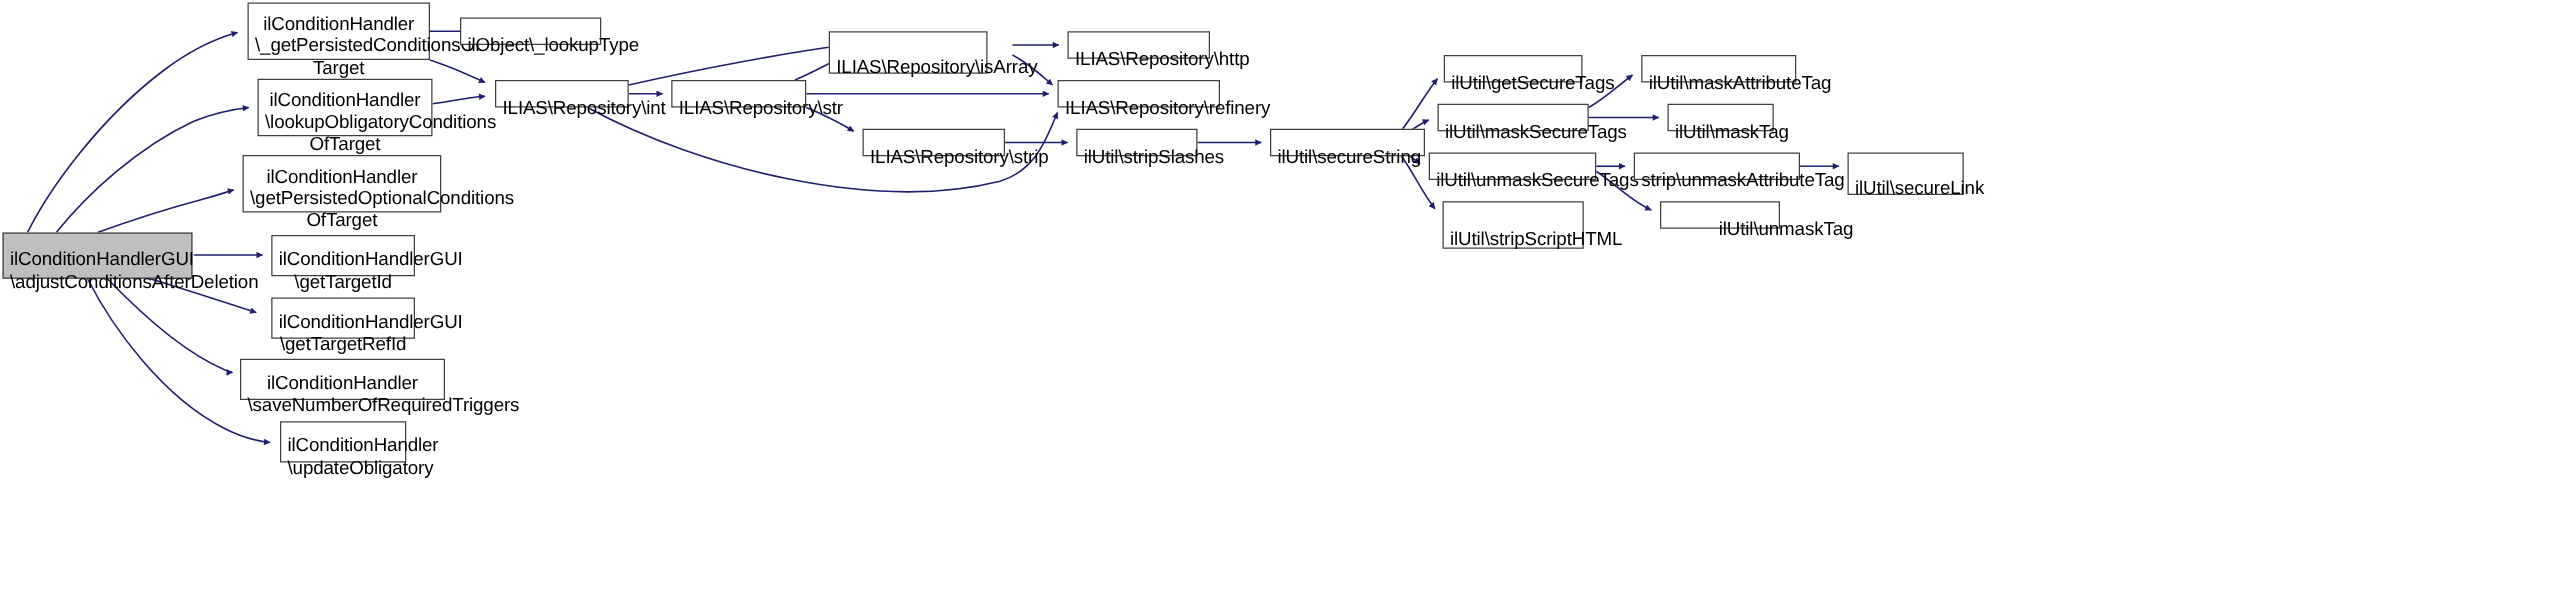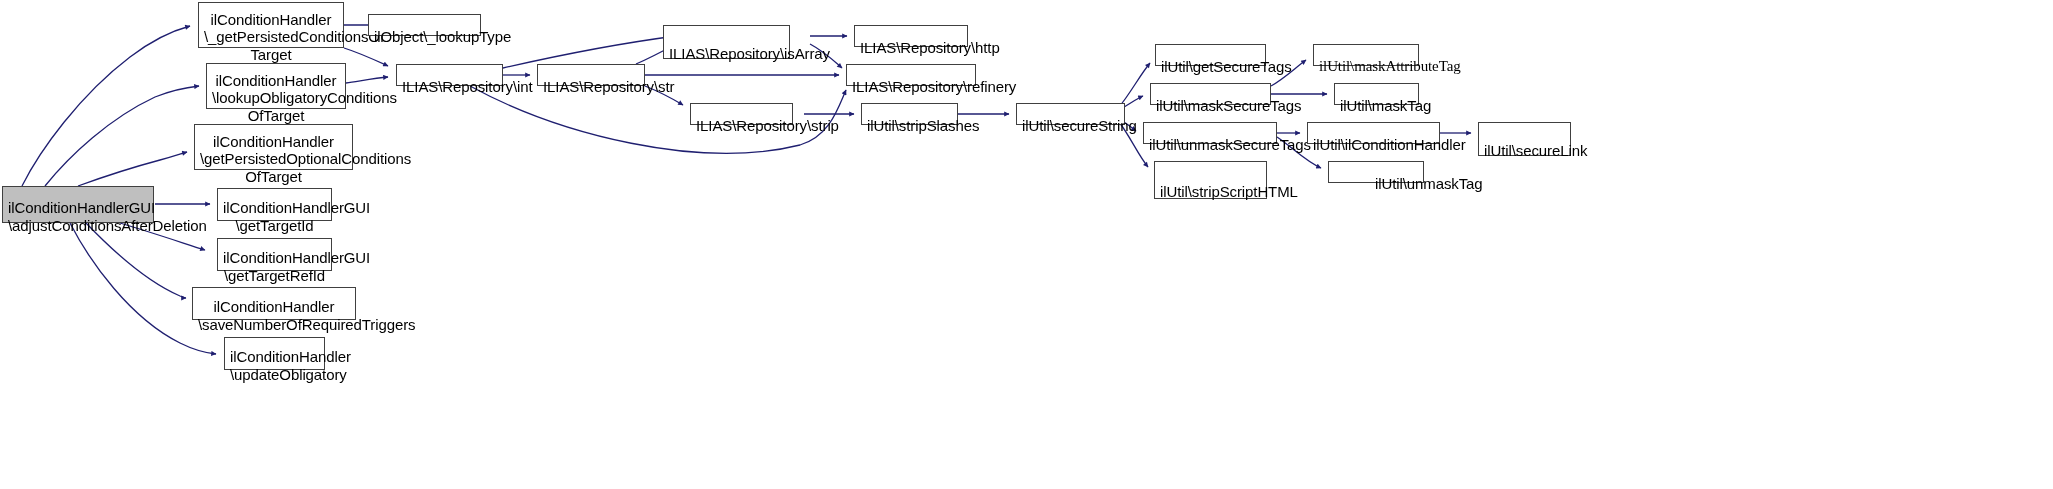--- a/index.html
+++ b/index.html
@@ -110,28 +110,28 @@
       <div class="node" style="left: 217px; top: 238px; width: 115px; height: 33px;"><span class="node-label">ilConditionHandlerGUI
 \getTargetRefId</span></div>
       <div class="node" style="left: 192px; top: 287px; width: 164px; height: 33px;"><span class="node-label">ilConditionHandler
 \saveNumberOfRequiredTriggers</span></div>
       <div class="node" style="left: 224px; top: 337px; width: 101px; height: 33px;"><span class="node-label">ilConditionHandler
 \updateObligatory</span></div>
       <div class="node" style="left: 368px; top: 14px; width: 113px; height: 22px;"><span class="node-label">ilObject\_lookupType</span></div>
       <div class="node" style="left: 396px; top: 64px; width: 107px; height: 22px; justify-content: center;"><span class="node-label">ILIAS\Repository\int</span></div>
       <div class="node" style="left: 537px; top: 64px; width: 108px; height: 22px;"><span class="node-label">ILIAS\Repository\str</span></div>
       <div class="node" style="left: 663px; top: 25px; width: 127px; height: 34px;"><span class="node-label">ILIAS\Repository\isArray</span></div>
-      <div class="node" style="left: 690px; top: 103px; width: 103px; height: 22px; align-items: center;"><span class="node-label">ILIAS\Repository\strip</span></div>
+      <div class="node" style="left: 690px; top: 103px; width: 114px; height: 22px; align-items: center;"><span class="node-label">ILIAS\Repository\strip</span></div>
       <div class="node" style="left: 854px; top: 25px; width: 114px; height: 22px;"><span class="node-label">ILIAS\Repository\http</span></div>
       <div class="node" style="left: 846px; top: 64px; width: 130px; height: 22px;"><span class="node-label">ILIAS\Repository\refinery</span></div>
       <div class="node" style="left: 861px; top: 103px; width: 97px; height: 22px;"><span class="node-label">ilUtil\stripSlashes</span></div>
-      <div class="node" style="left: 1016px; top: 103px; width: 109px; height: 22px;"><span class="node-label">ilUtil\secureString</span></div>
+      <div class="node" style="left: 1016px; top: 103px; width: 124px; height: 22px;"><span class="node-label">ilUtil\secureString</span></div>
       <div class="node" style="left: 1155px; top: 44px; width: 111px; height: 22px;"><span class="node-label">ilUtil\getSecureTags</span></div>
       <div class="node" style="left: 1150px; top: 83px; width: 121px; height: 22px;"><span class="node-label">ilUtil\maskSecureTags</span></div>
       <div class="node" style="left: 1143px; top: 122px; width: 134px; height: 22px;"><span class="node-label">ilUtil\unmaskSecureTags</span></div>
       <div class="node" style="left: 1154px; top: 161px; width: 113px; height: 38px;"><span class="node-label">ilUtil\stripScriptHTML</span></div>
-      <div class="node" style="left: 1313px; top: 44px; width: 106px; height: 22px; font-family: Liberation Serif, serif;"><span class="node-label">ilUtil\maskAttributeTag</span></div>
+      <div class="node" style="left: 1313px; top: 44px; width: 124px; height: 22px;"><span class="node-label">ilUtil\maskAttributeTag</span></div>
       <div class="node" style="left: 1334px; top: 83px; width: 85px; height: 22px;"><span class="node-label">ilUtil\maskTag</span></div>
-      <div class="node" style="left: 1307px; top: 122px; width: 133px; height: 22px;"><span class="node-label">ilUtil\ilConditionHandler</span></div>
+      <div class="node" style="left: 1307px; top: 122px; width: 133px; height: 22px;"><span class="node-label">strip\unmaskAttributeTag</span></div>
       <div class="node" style="left: 1328px; top: 161px; width: 96px; height: 22px; padding-left: 41px;"><span class="node-label">ilUtil\unmaskTag</span></div>
       <div class="node" style="left: 1478px; top: 122px; width: 93px; height: 34px;"><span class="node-label">ilUtil\secureLink</span></div>
     </div>
 </div>
 
 </body></html>

